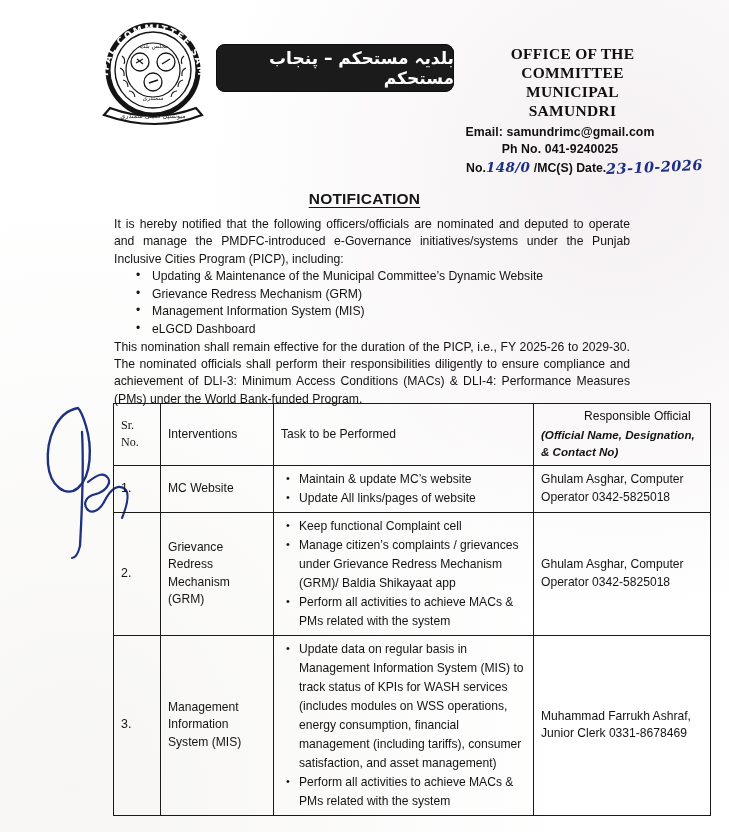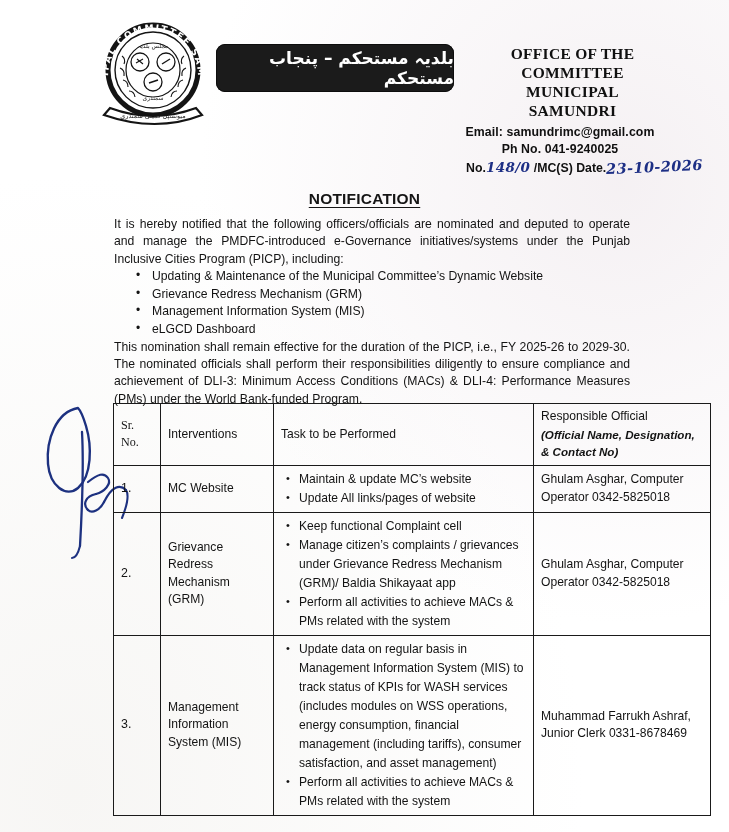--- a/index.html
+++ b/index.html
@@ -196,21 +196,21 @@
   .c-resp{ width: 162px; }
 
   thead td { font-weight: bold; vertical-align: middle; }
   thead .c-sr { font-weight: bold; font-family: Liberation Serif, serif; }
   .resp-sub {
     font-style: italic;
     font-weight: bold;
     font-size: 11.6px;
     display: block;
   }
-  .resp-head-main { display:block; }
+  .resp-head-main { display:block;margin-left:43px; }
 
   td.c-sr span { font-size: 12.4px; }
   .cell-ul {
     margin: 0;
     padding: 0 0 0 18px;
     list-style: none;
   }
   .cell-ul li {
     position: relative;
     line-height: 19px;

